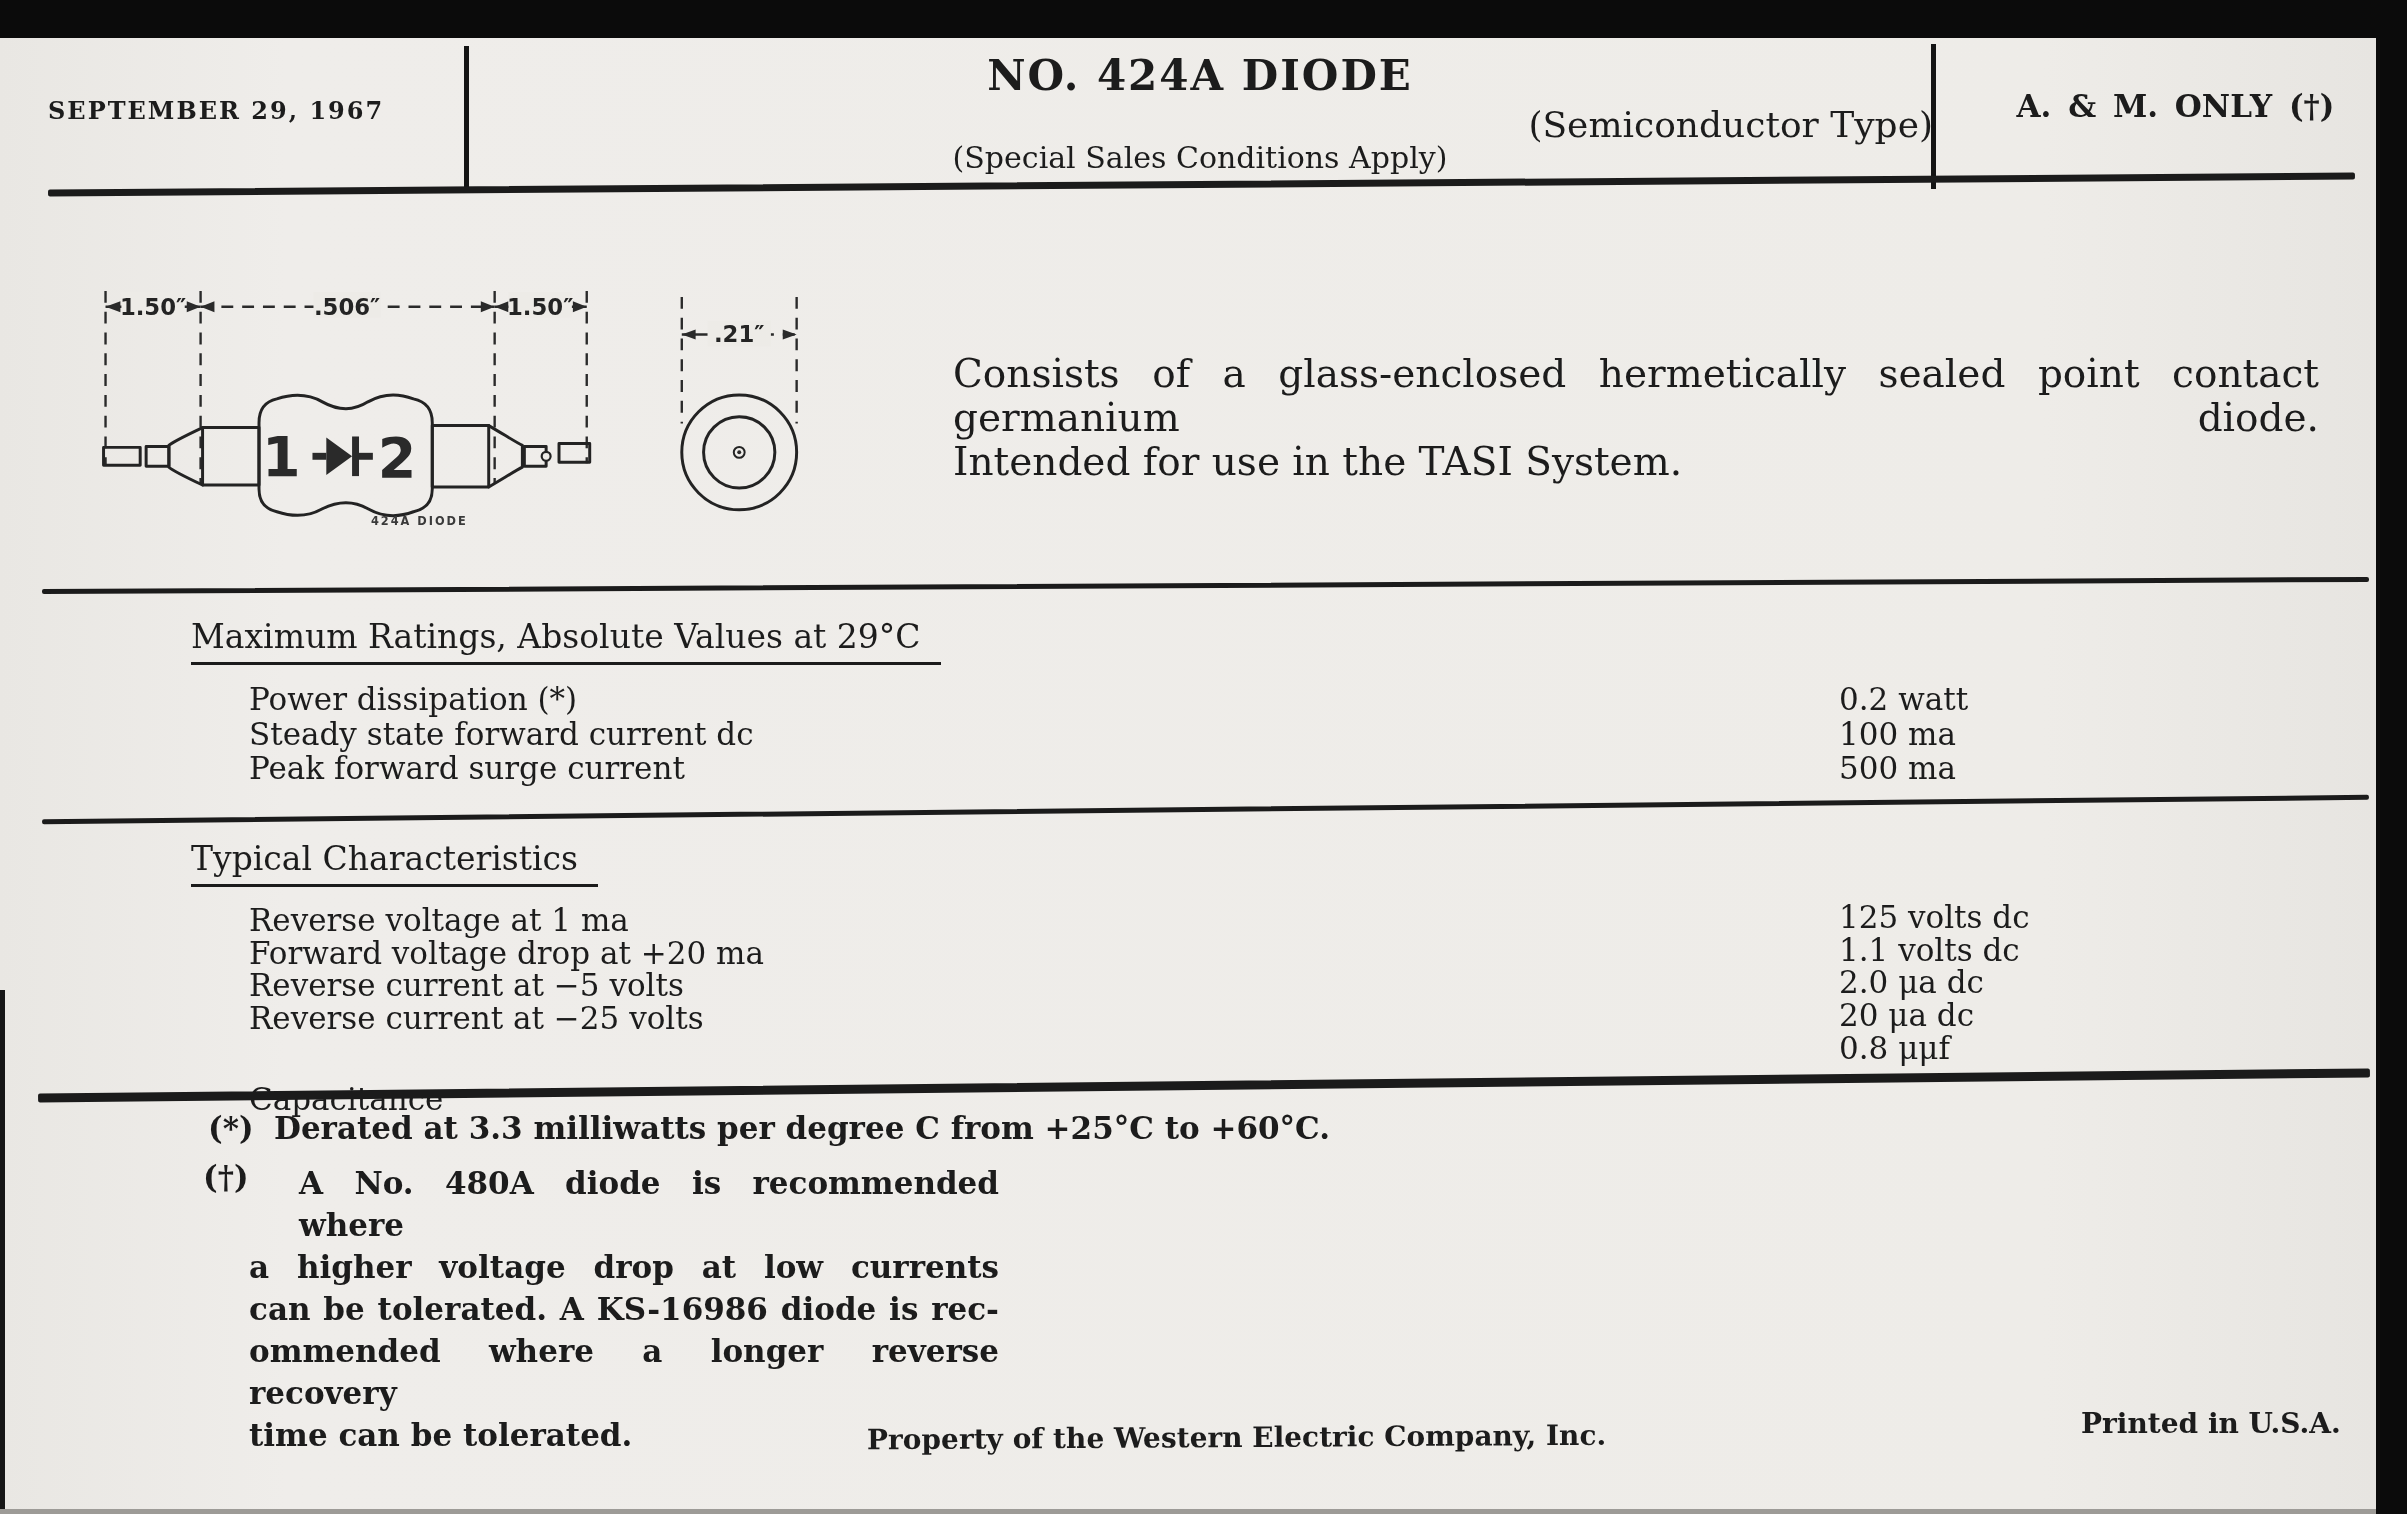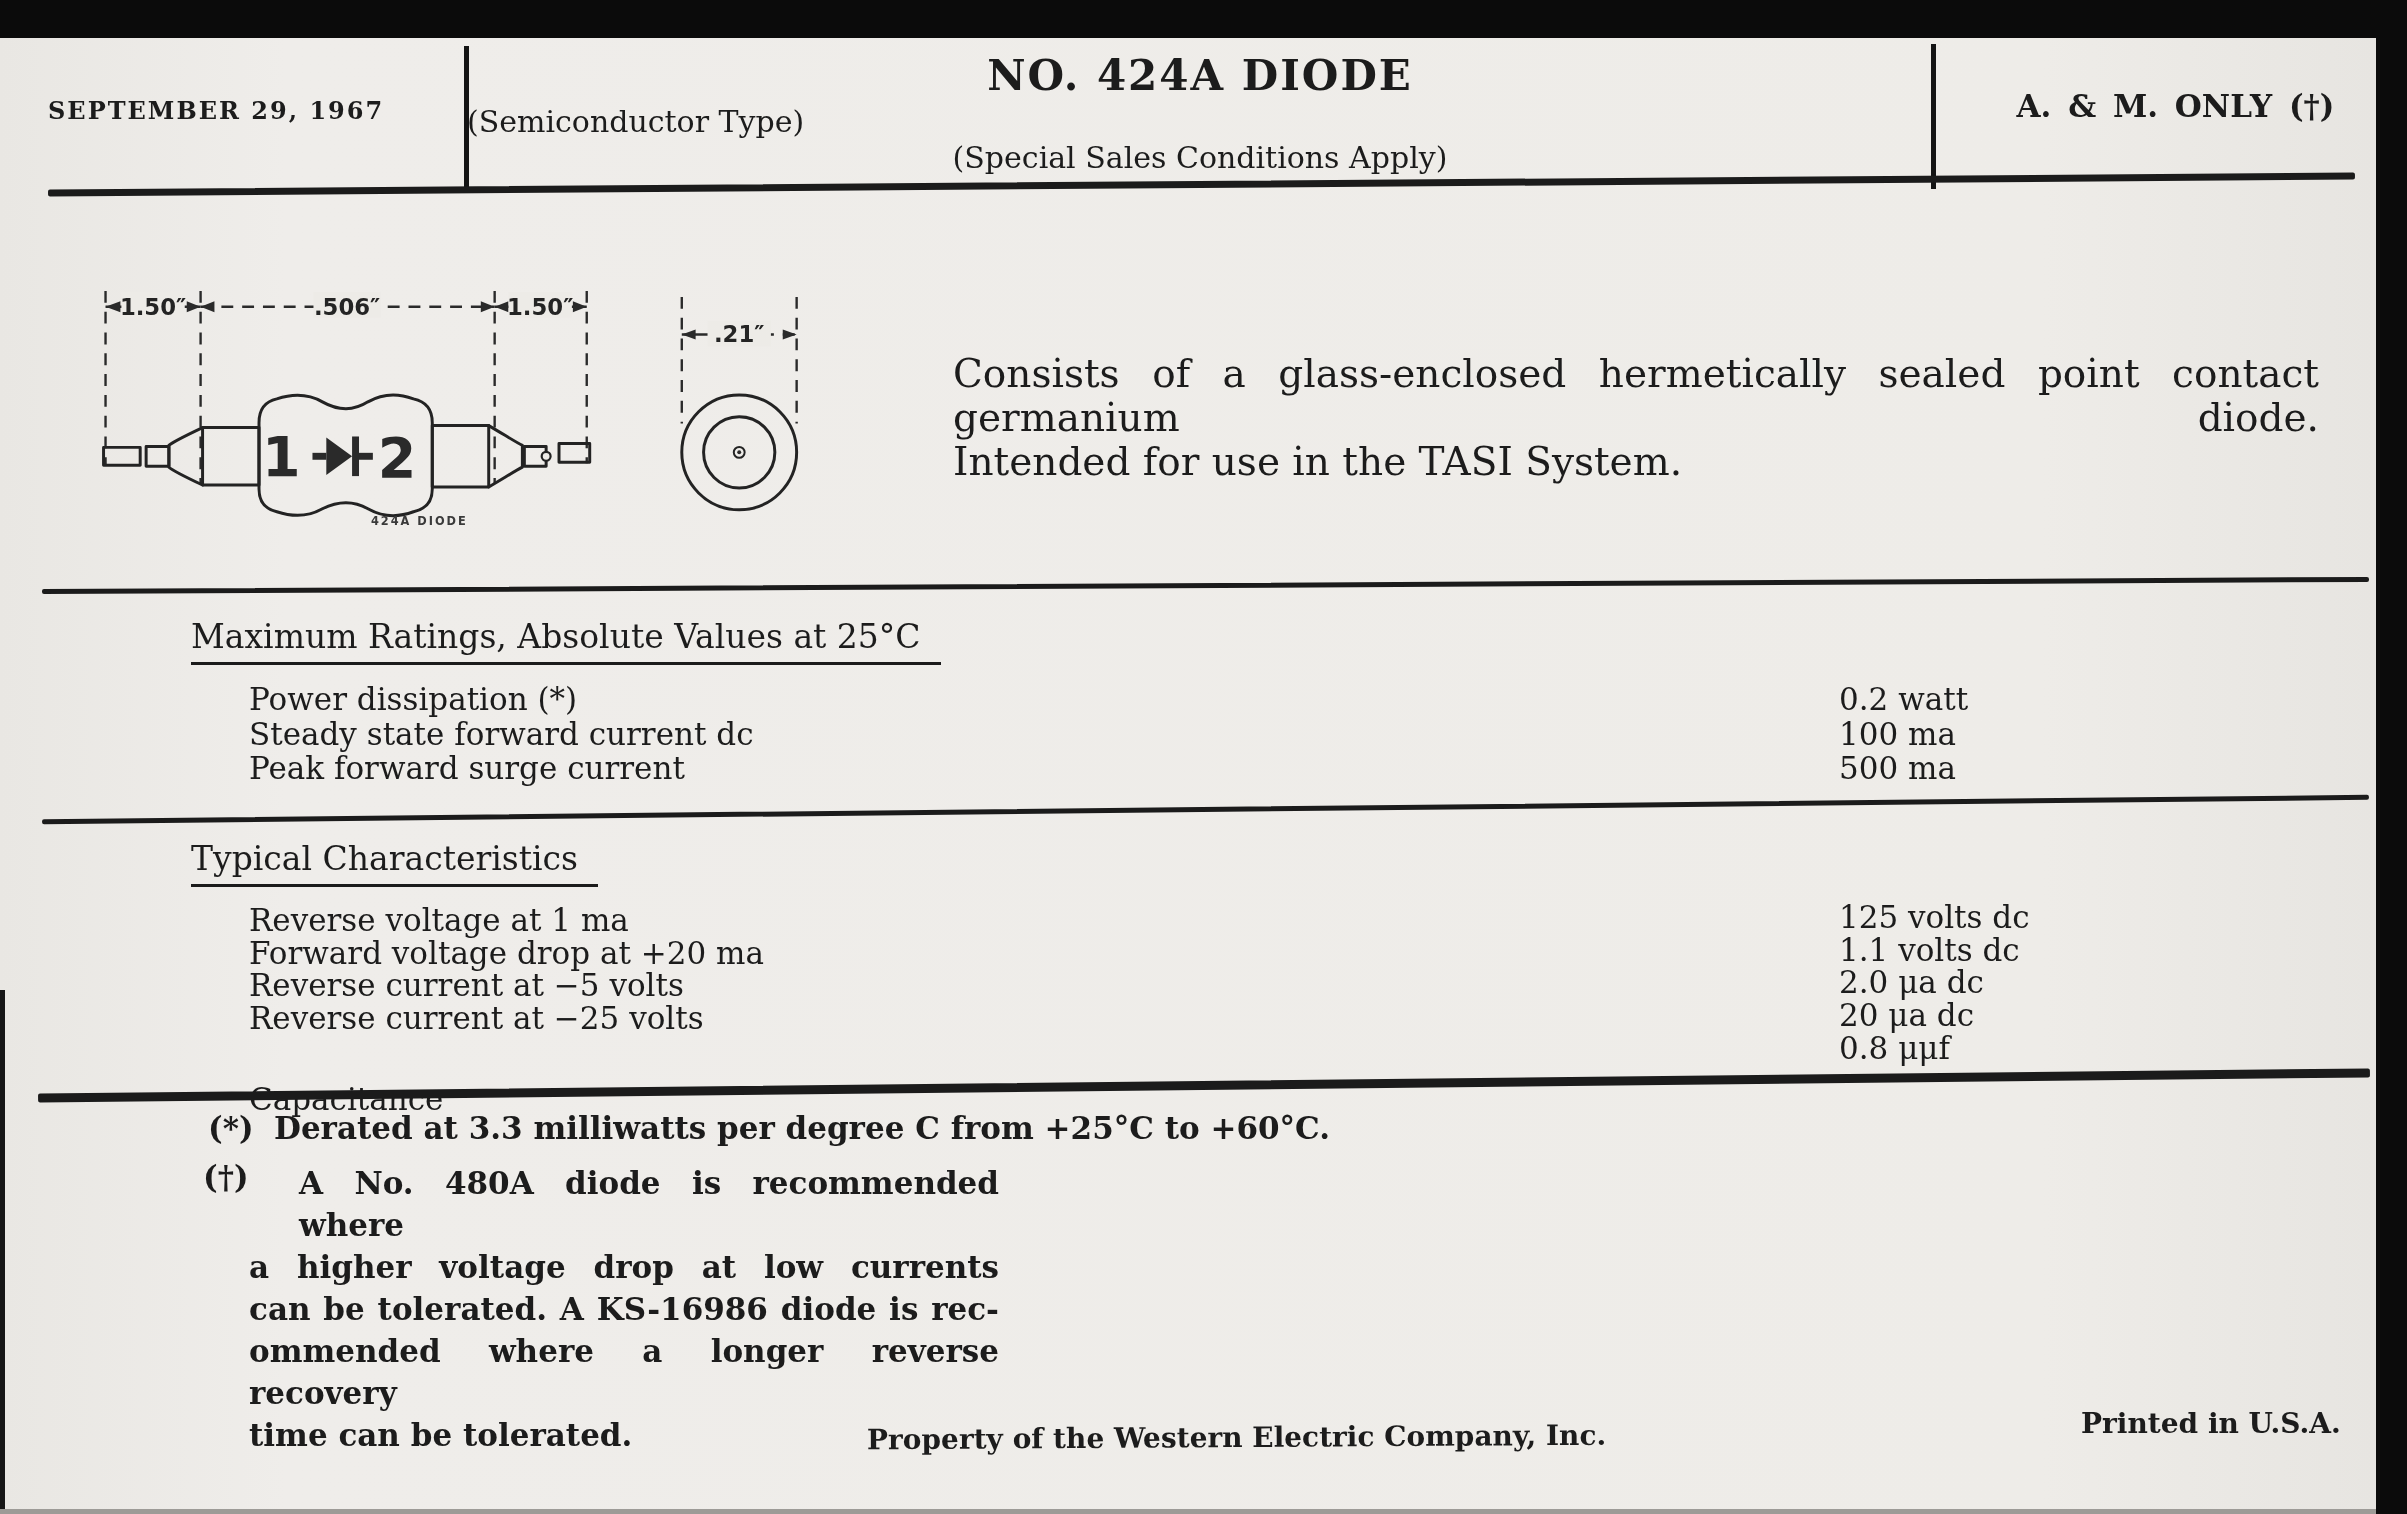--- a/index.html
+++ b/index.html
@@ -7,21 +7,21 @@
           font-family:"DejaVu Serif","Liberation Serif",serif;color:#1c1c1c;}
   .paper{position:absolute;left:0;top:38px;width:2376px;height:1477px;
          background:linear-gradient(90deg,#e9e7e3,#efedea 12%,#eeece8 86%,#e7e5e1);}
   .edge-left{position:absolute;left:0;top:990px;width:5px;height:525px;background:#161616;}
   .edge-bottom{position:absolute;left:0;top:1509px;width:2376px;height:6px;background:#9d9b97;}
   .abs{position:absolute;line-height:1;}
   .vline{position:absolute;width:5px;background:#141414;}
   .rule{position:absolute;background:#1b1b1b;border-radius:2px;}
   .hdr-date{left:48px;top:99px;width:420px;font-size:24px;font-weight:700;letter-spacing:2px;}
   .hdr-title{left:467px;top:55px;width:1466px;text-align:center;font-size:42px;font-weight:700;letter-spacing:2px;}
-  .hdr-sub1{left:467px;top:107px;width:1466px;text-align:left;font-size:30px;}
+  .hdr-sub1{left:467px;top:107px;width:1466px;text-align:right;font-size:36px;}
   .hdr-sub2{left:467px;top:143px;width:1466px;text-align:center;font-size:30px;}
   .hdr-avail{left:1934px;top:91px;width:443px;text-align:center;padding-left:40px;box-sizing:border-box;
              font-size:31px;font-weight:700;word-spacing:6px;}
   .desc{left:953px;top:352px;width:1366px;font-size:39px;line-height:44px;}
   .just{text-align:justify;text-align-last:justify;}
   .sec-head{font-size:33px;border-bottom:3.5px solid #1b1b1b;padding:0 20px 9px 0;}
   .lbl{left:249px;font-size:31px;}
   .val{left:1839px;font-size:31px;}
   .fn{font-weight:700;font-size:31px;}
   .dagger-par{left:249px;top:1162px;width:750px;font-size:31px;font-weight:700;line-height:42px;}
@@ -123,21 +123,21 @@
     </g>
   </svg>
 
   <div class="abs desc">
     <div class="just">Consists of a glass-enclosed hermetically sealed point contact germanium diode.</div>
     <div>Intended for use in the TASI System.</div>
   </div>
 
   <div class="rule" style="left:42px;top:583px;width:2327px;height:5px;transform:rotate(-0.3deg);"></div>
 
-  <div class="abs sec-head" style="left:191px;top:620px;">Maximum Ratings, Absolute Values at 25°C</div>
+  <div class="abs sec-head" style="left:191px;top:620px;">Maximum Ratings, Absolute Values at 29°C</div>
   <div class="abs lbl" style="top:684px;">Power dissipation (*)</div>
   <div class="abs val" style="top:684px;">0.2 watt</div>
   <div class="abs lbl" style="top:719px;">Steady state forward current dc</div>
   <div class="abs val" style="top:719px;">100 ma</div>
   <div class="abs lbl" style="top:753px;">Peak forward surge current</div>
   <div class="abs val" style="top:753px;">500 ma</div>
 
   <div class="rule" style="left:42px;top:807px;width:2327px;height:5px;transform:rotate(-0.6deg);"></div>
 
   <div class="abs sec-head" style="left:191px;top:842px;">Typical Characteristics</div>

